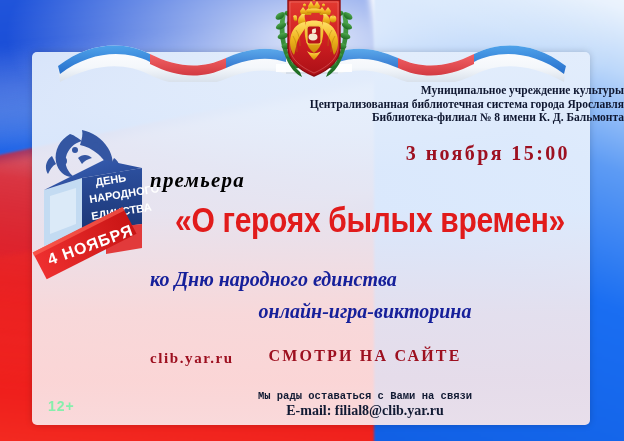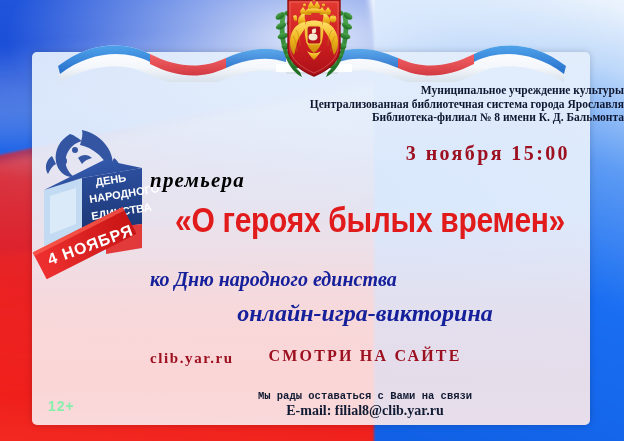--- a/index.html
+++ b/index.html
@@ -94,21 +94,21 @@
     white-space:nowrap;
   }
   .subtitle{
     position:absolute;left:150px;top:268px;width:430px;
     font-family:"Liberation Serif",serif;font-weight:bold;font-style:italic;
     font-size:20px;color:#16209a;
   }
   .subtitle2{
     position:absolute;left:150px;top:300px;width:430px;text-align:center;
     font-family:"Liberation Serif",serif;font-weight:bold;font-style:italic;
-    font-size:24px;color:#16209a;
+    font-size:20px;color:#16209a;
   }
   .watch{
     position:absolute;left:150px;top:347px;width:430px;text-align:center;
     font-family:Liberation Serif, serif;font-weight:bold;
     font-size:16px;letter-spacing:2.2px;color:#9d1020;
   }
   .site{
     position:absolute;left:150px;top:350px;width:430px;
     font-family:"Liberation Serif",serif;font-weight:bold;
     font-size:15px;letter-spacing:1.6px;color:#9d1020;

